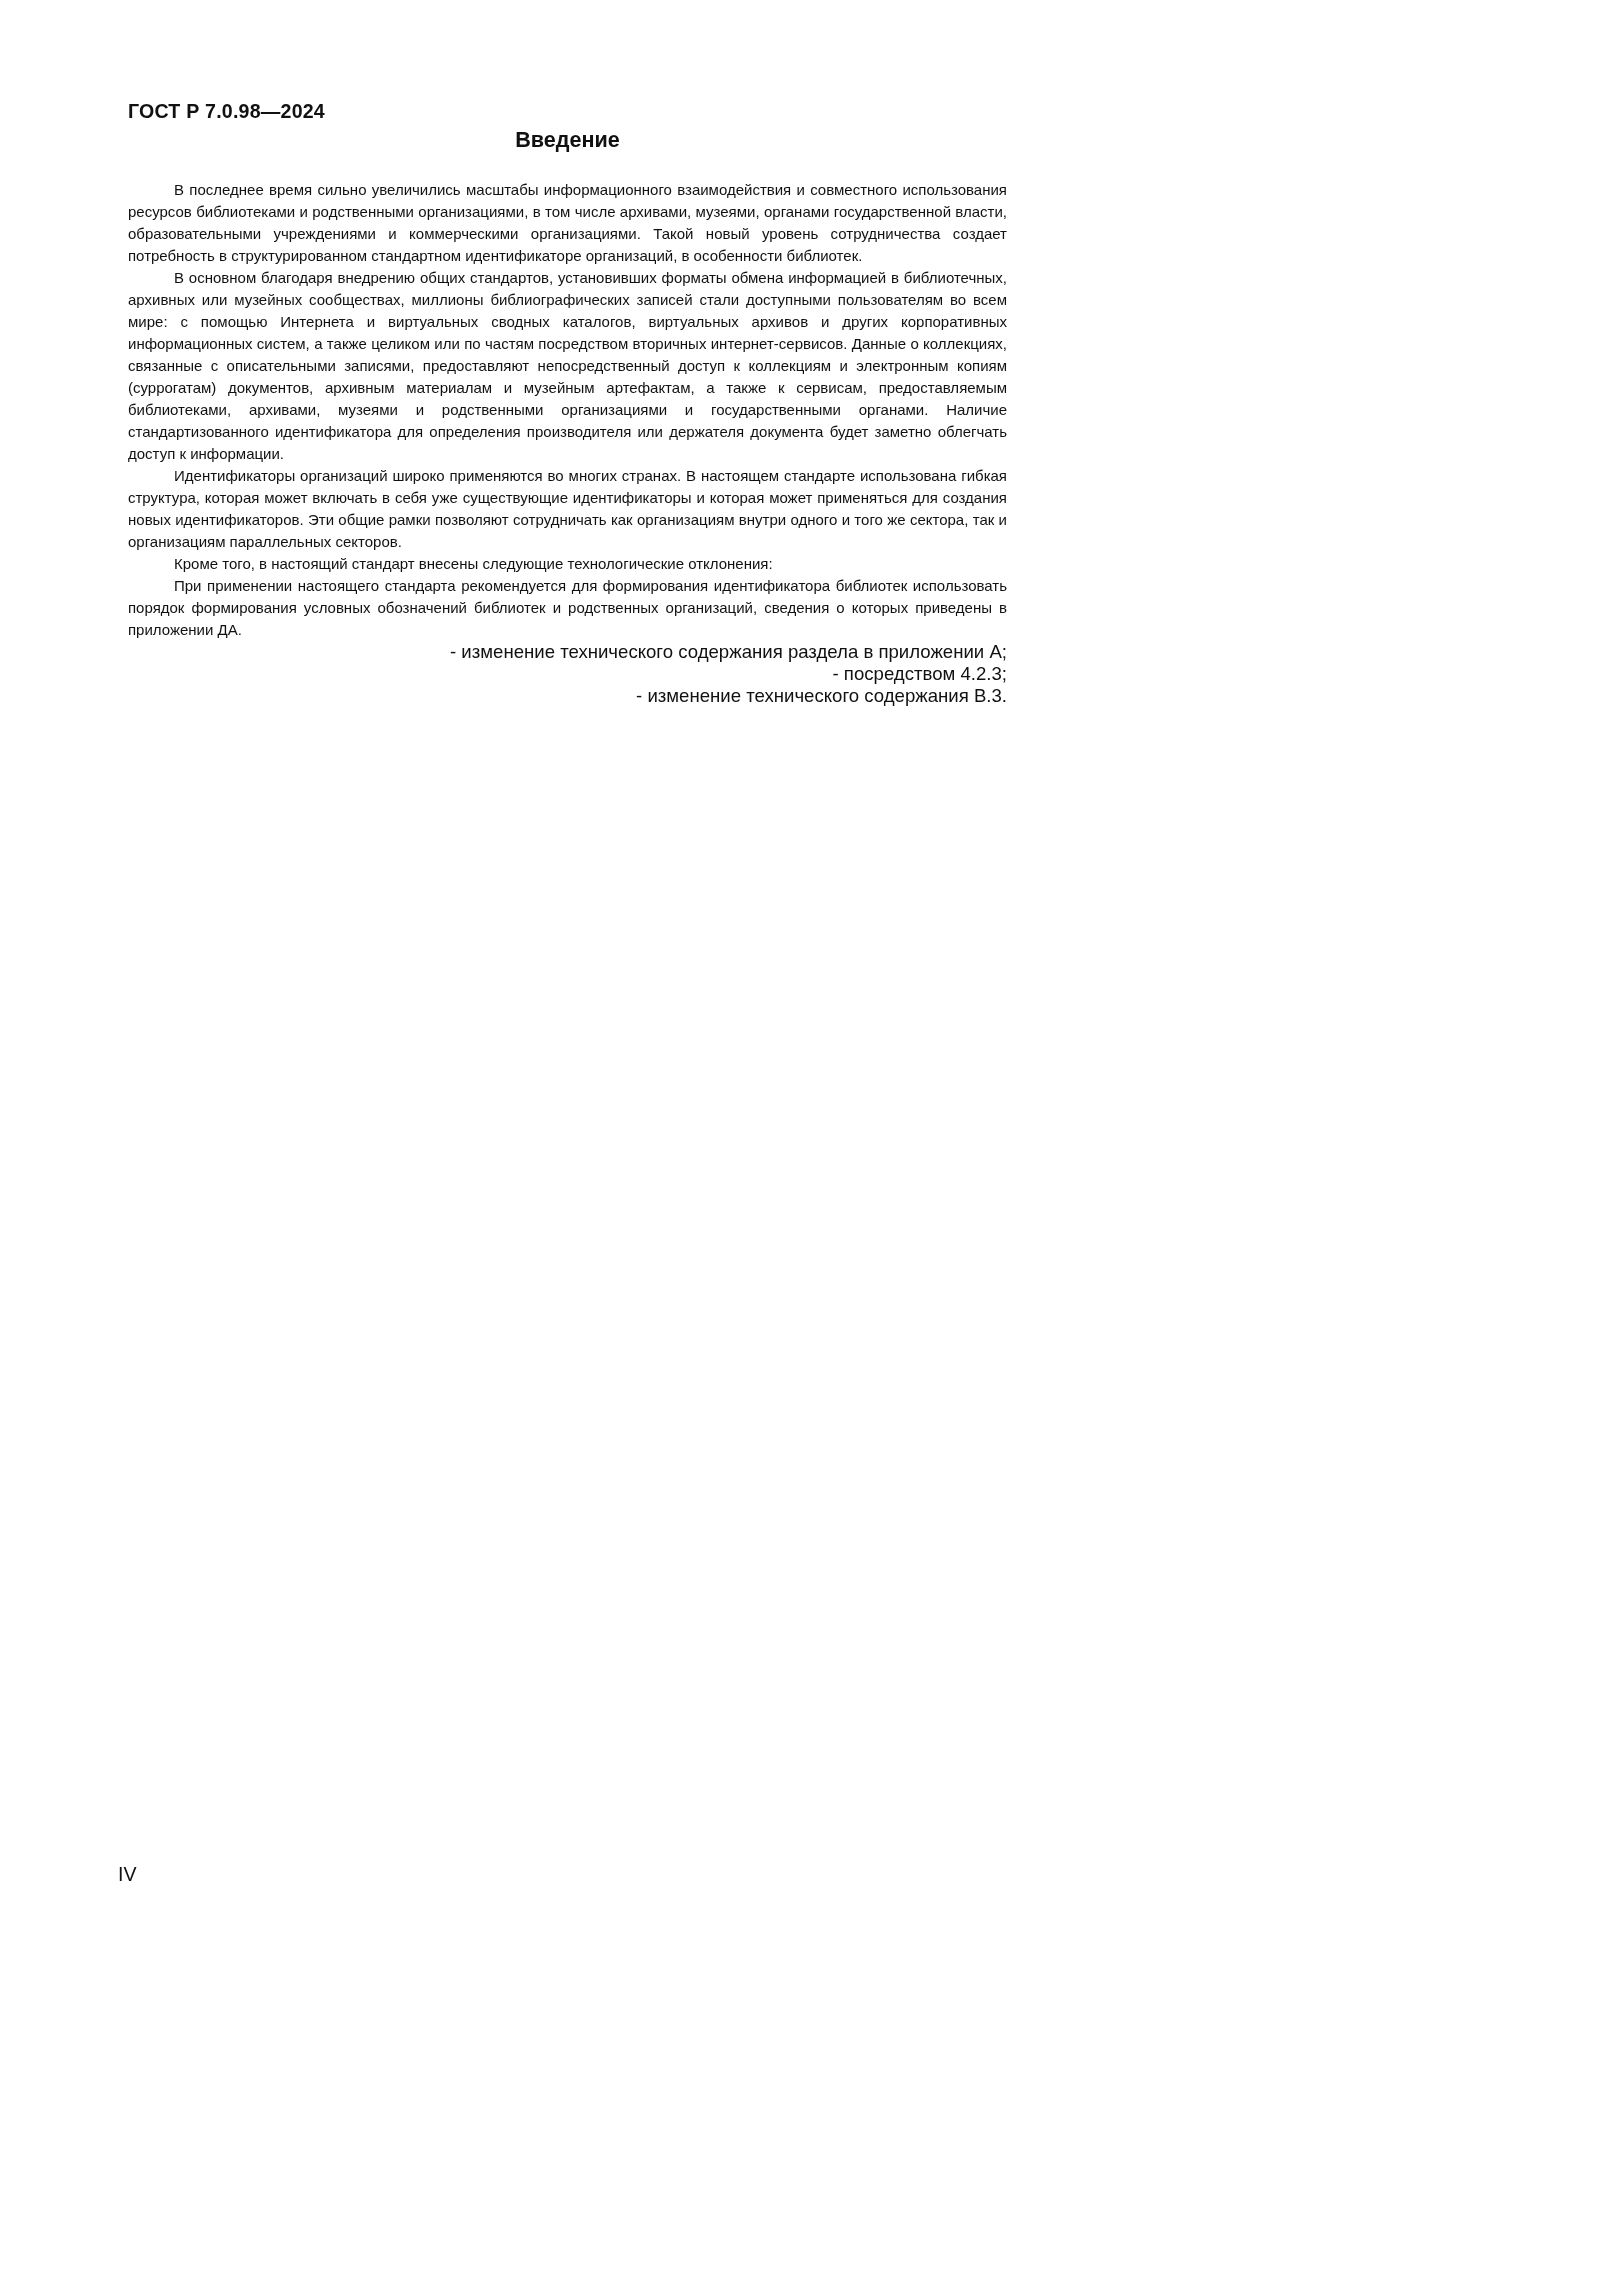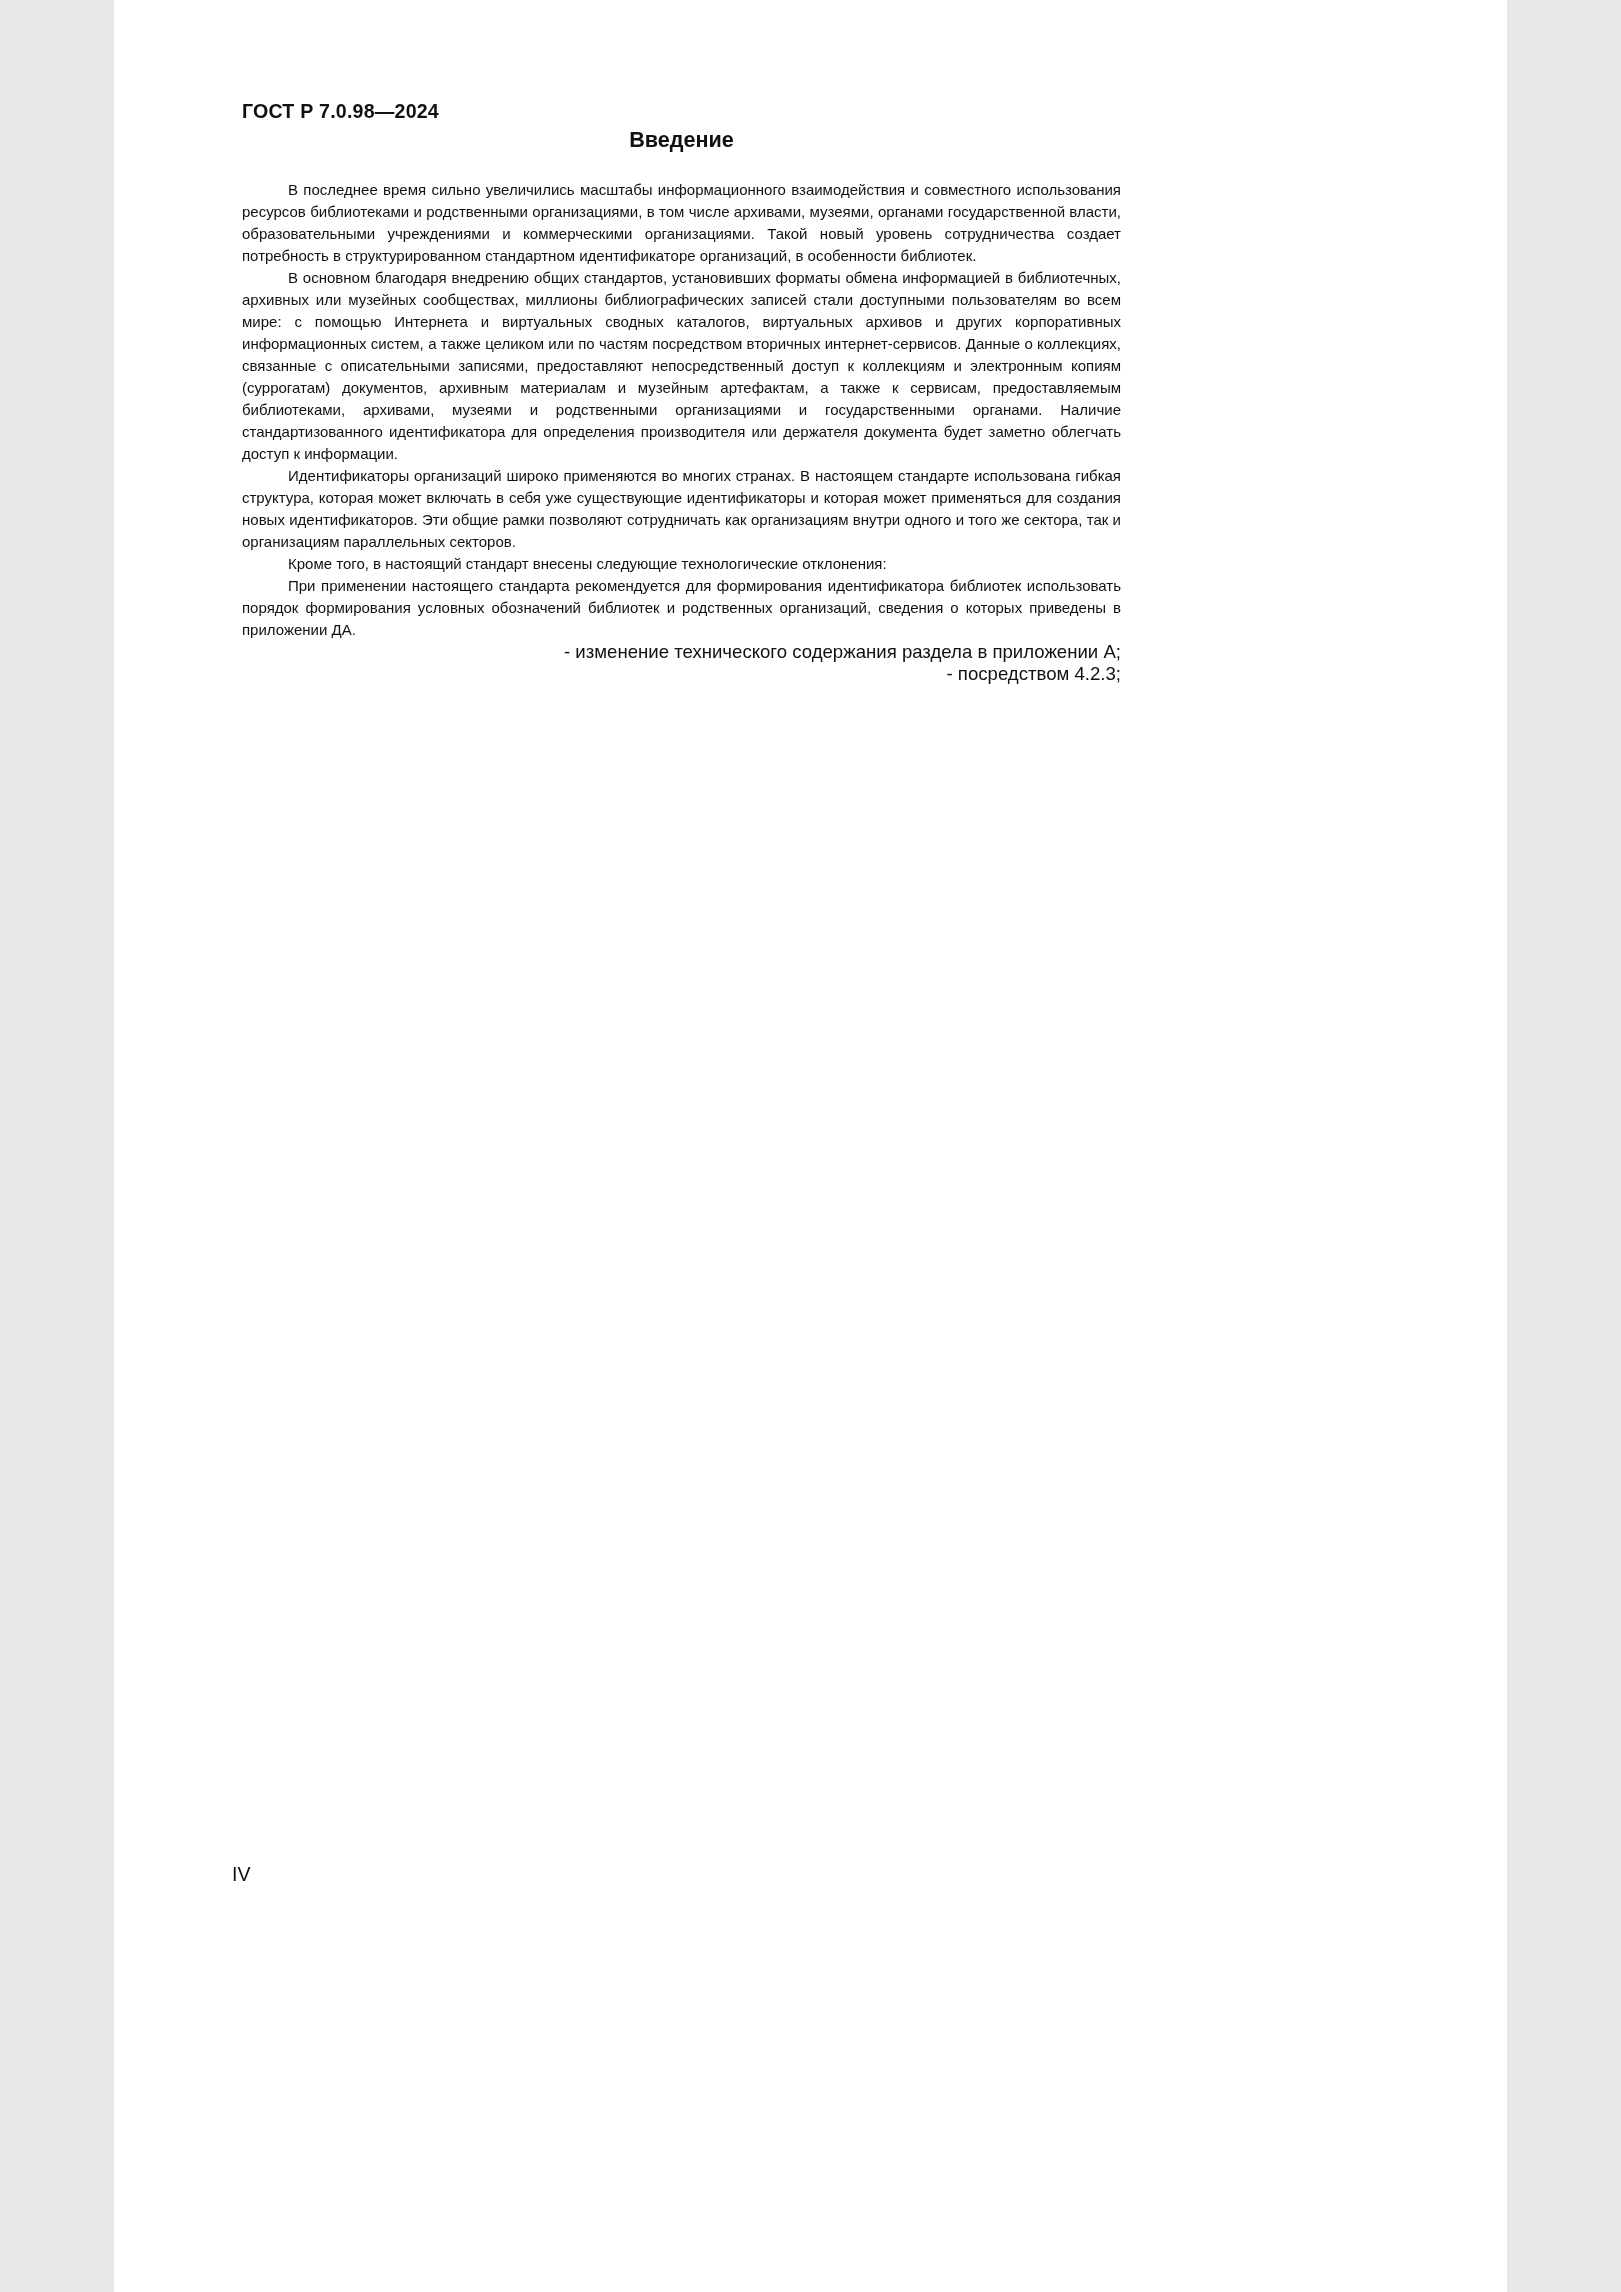--- a/index.html
+++ b/index.html
@@ -1,19 +1,19 @@
 <!DOCTYPE html>
 <html lang="ru"><head>
 <meta charset="utf-8">
 <style>
   * { margin: 0; padding: 0; box-sizing: border-box; }
   html, body { background: #e8e8e8; }
   .page {
     position: relative;
-    width: 1393px;
+    width: 1621px;
     height: 2293px;
     margin: 0 auto;
     background: #ffffff;
     font-family: "Liberation Sans", "DejaVu Sans", sans-serif;
     color: #111111;
   }
   .doc-code {
     position: absolute;
     left: 128px;
     top: 100px;
@@ -74,20 +74,21 @@
 
     <p class="body-par">Идентификаторы организаций широко применяются во многих странах. В настоящем стандарте использована гибкая структура, которая может включать в себя уже существующие идентификаторы и которая может применяться для создания новых идентификаторов. Эти общие рамки позволяют сотрудничать как организациям внутри одного и того же сектора, так и организациям параллельных секторов.</p>
 
     <p class="body-par">Кроме того, в настоящий стандарт внесены следующие технологические отклонения:</p>
 
     <p class="body-par">При применении настоящего стандарта рекомендуется для формирования идентификатора библиотек использовать порядок формирования условных обозначений библиотек и родственных организаций, сведения о которых приведены в приложении ДА.</p>
 
     <ul class="tech-list">
       <li>- изменение технического содержания раздела в приложении А;</li>
       <li>- посредством 4.2.3;</li>
+      <li>- изменение технического содержания В.3.</li>
     </ul>
 
   </div>
 
   <div class="page-number">IV</div>
 
 </div>
 
 
 </body></html>

